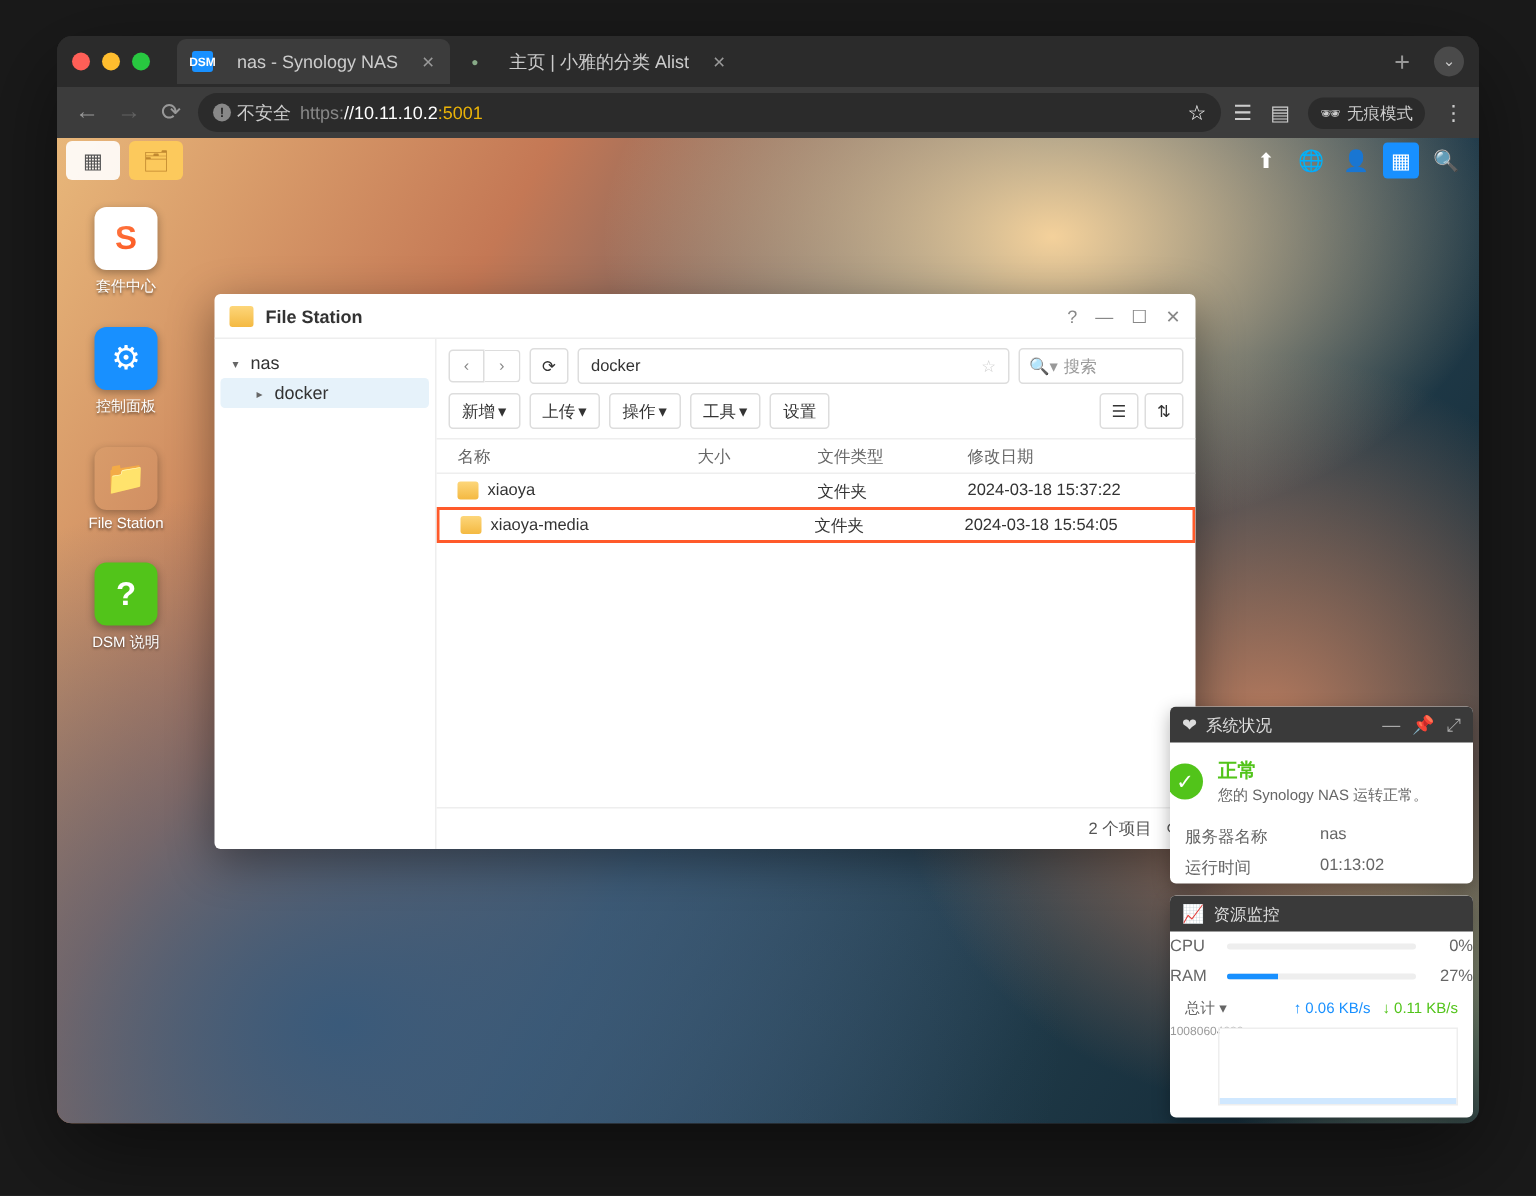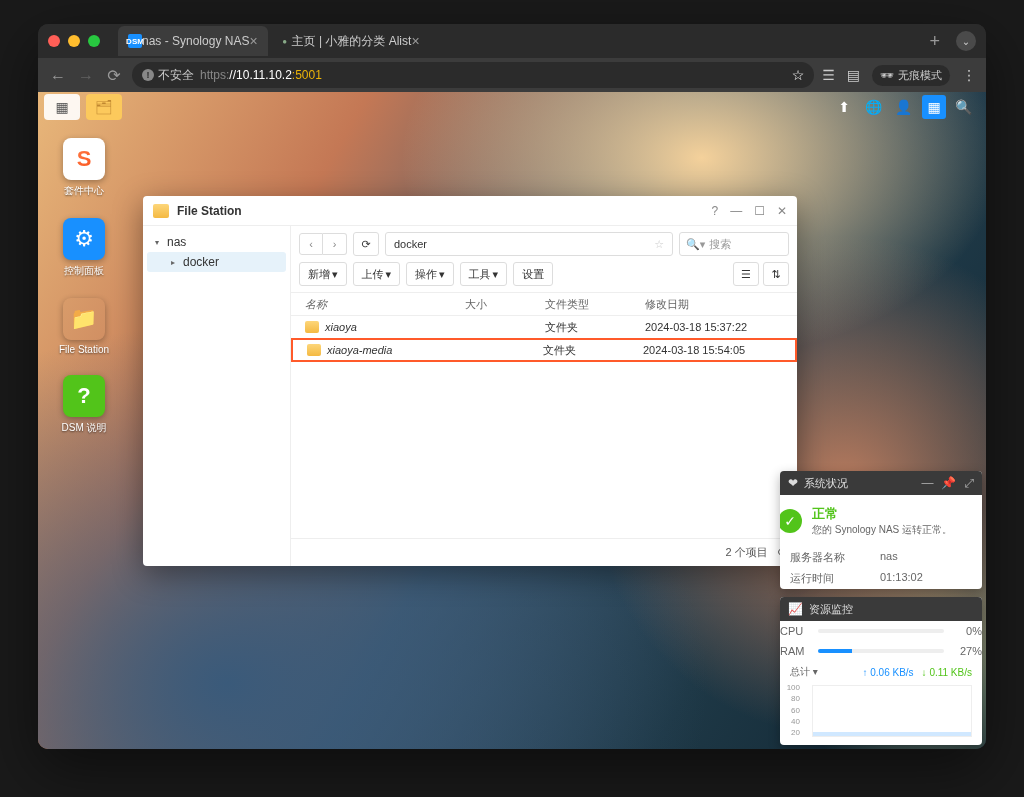--- a/index.html
+++ b/index.html
@@ -3,21 +3,21 @@
 <meta charset="utf-8">
 <style>
 * { margin:0; padding:0; box-sizing:border-box; font-family:-apple-system,BlinkMacSystemFont,"Segoe UI",Arial,sans-serif; }
 body { background:#1a1a1a; width:1024px; height:797px; overflow:hidden; position:relative; }
 .browser-window { position:absolute; top:24px; left:38px; right:38px; bottom:48px; background:#2b2b2b; border-radius:10px; box-shadow:0 20px 60px rgba(0,0,0,0.5); overflow:hidden; display:flex; flex-direction:column; }
 .titlebar { height:34px; background:#2b2b2b; display:flex; align-items:center; padding:0 10px; gap:8px; }
 .traffic-lights { display:flex; gap:8px; margin-right:10px; }
 .dot { width:12px; height:12px; border-radius:50%; }
 .dot.red { background:#ff5f57; } .dot.yellow { background:#ffbd2e; } .dot.green { background:#28c840; }
 .tabs { display:flex; flex:1; }
-.tab { display:flex; align-items:center; gap:0; padding:0 10px; height:30px; border-radius:6px 6px 0 0; color:#ccc; font-size:12px; min-width:148px; }
+.tab { display:flex; align-items:center; gap:16px; padding:0 10px; height:30px; border-radius:6px 6px 0 0; color:#ccc; font-size:12px; min-width:148px; }
 .tab.active { background:#3c3c3c; }
 .tab .favicon { width:14px; height:14px; border-radius:2px; display:flex; align-items:center; justify-content:center; font-size:8px; font-weight:bold; }
 .tab .close { margin-left:auto; font-size:14px; color:#999; cursor:pointer; }
 .newtab { color:#999; font-size:18px; padding:0 8px; cursor:pointer; }
 .chevron-window { margin-left:auto; width:20px; height:20px; border-radius:50%; background:#4a4a4a; color:#ccc; display:flex; align-items:center; justify-content:center; font-size:10px; }
 .addrbar { height:34px; background:#3c3c3c; display:flex; align-items:center; gap:8px; padding:0 10px; }
 .nav-icon { color:#999; font-size:16px; width:20px; text-align:center; cursor:pointer; }
 .urlbox { flex:1; height:26px; background:#2b2b2b; border-radius:14px; display:flex; align-items:center; padding:0 10px; color:#ccc; font-size:12px; gap:6px; }
 .insecure { display:inline-flex; align-items:center; gap:4px; }
 .insecure-icon { width:12px; height:12px; border-radius:50%; background:#888; color:#2b2b2b; display:flex; align-items:center; justify-content:center; font-size:9px; font-weight:bold; }
@@ -65,21 +65,21 @@
 .tb-sep .half { width:24px; border:1px solid #ddd; display:flex; align-items:center; justify-content:center; font-size:11px; color:#888; }
 .tb-sep .half:first-child { border-radius:3px 0 0 3px; }
 .tb-sep .half:last-child { border-radius:0 3px 3px 0; border-left:none; }
 .pathbox { flex:1; height:24px; border:1px solid #ddd; border-radius:3px; display:flex; align-items:center; padding:0 8px; font-size:11px; color:#333; }
 .pathbox .pstar { margin-left:auto; color:#ccc; }
 .searchbox { width:110px; height:24px; border:1px solid #ddd; border-radius:3px; display:flex; align-items:center; padding:0 6px; gap:4px; font-size:11px; color:#999; }
 .fs-toolbar2 { padding:0 8px 6px 8px; display:flex; gap:6px; align-items:center; }
 .fs-toolbar2 .spacer { flex:1; }
 .view-icons { display:flex; gap:4px; }
 .list-header { display:flex; padding:0 8px; height:24px; align-items:center; border-top:1px solid #eee; border-bottom:1px solid #eee; font-size:11px; color:#666; }
-.col-name { flex:1; padding-left:6px;font-style:italic; } .col-size { width:80px; } .col-type { width:100px; } .col-date { width:144px; }
+.col-name { flex:1; padding-left:6px; } .col-size { width:80px; } .col-type { width:100px; } .col-date { width:144px; }
 .list-rows { flex:1; overflow:auto; }
 .list-row { display:flex; padding:0 8px; height:22px; align-items:center; font-size:11px; color:#333; }
 .list-row .folder-ico { width:14px; height:12px; background:linear-gradient(#fdd67a,#f4b942); border-radius:2px; margin-right:6px; flex-shrink:0; }
 .list-row.highlighted { border:2px solid #ff5a2a; height:24px; }
 .fs-footer { height:28px; border-top:1px solid #eee; display:flex; align-items:center; justify-content:flex-end; padding:0 10px; gap:10px; font-size:11px; color:#555; }
 
 .widget-panel { position:absolute; right:0; bottom:0; width:206px; display:flex; flex-direction:column; gap:8px; padding:0 4px 4px 0; }
 .widget { background:#fff; border-radius:4px; box-shadow:0 4px 12px rgba(0,0,0,0.3); overflow:hidden; font-size:11px; }
 .widget-header { background:#3a3a3a; color:#ddd; height:24px; display:flex; align-items:center; padding:0 8px; gap:6px; }
 .widget-header .title-ico { font-size:12px; }
@@ -90,21 +90,21 @@
 .health-text .sub { font-size:10px; color:#666; }
 .kv-row { display:flex; padding:3px 10px; font-size:11px; color:#666; }
 .kv-row .k { width:90px; } .kv-row .v { flex:1; }
 .res-row { display:flex; align-items:center; padding:4px 0; gap:8px; font-size:11px; color:#666; }
 .res-row .k { width:30px; } .res-row .bar { flex:1; height:4px; background:#eee; border-radius:2px; overflow:hidden; }
 .res-row .bar .fill { height:100%; background:#1890ff; }
 .res-row .v { width:30px; text-align:right; }
 .net-row { display:flex; padding:4px 10px; gap:8px; font-size:10px; color:#666; align-items:center; }
 .net-up { color:#1890ff; } .net-dn { color:#52c41a; }
 .mini-chart { margin:2px 10px 8px 10px; height:52px; border:1px solid #eee; position:relative; background:linear-gradient(to top,#d0e8ff 0%,#d0e8ff 8%,#fff 8%); }
-.y-labels { position:absolute; left:-22px; top:-2px; bottom:0; width:20px; display:flex; flex-direction:column; justify-content:space-between; font-size:8px; color:#999; text-align:right; }
+.y-labels { position:absolute; left:-22px; top:-2px; bottom:0; width:20px; display:flex; flex-direction:row; justify-content:space-between; font-size:8px; color:#999; text-align:right; }
 </style>
 </head>
 <body>
 
 <div class="browser-window">
   <div class="titlebar">
     <div class="traffic-lights">
       <div class="dot red"></div>
       <div class="dot yellow"></div>
       <div class="dot green"></div>

